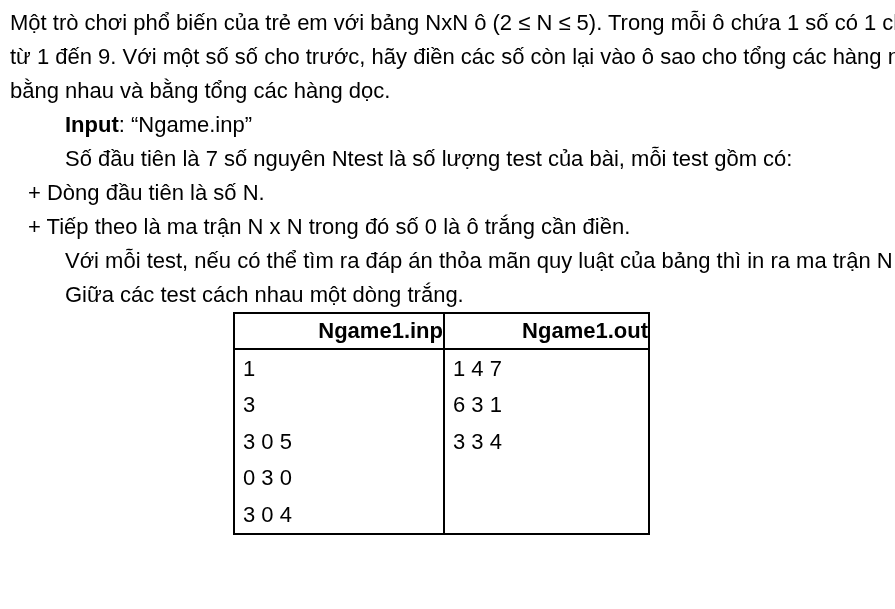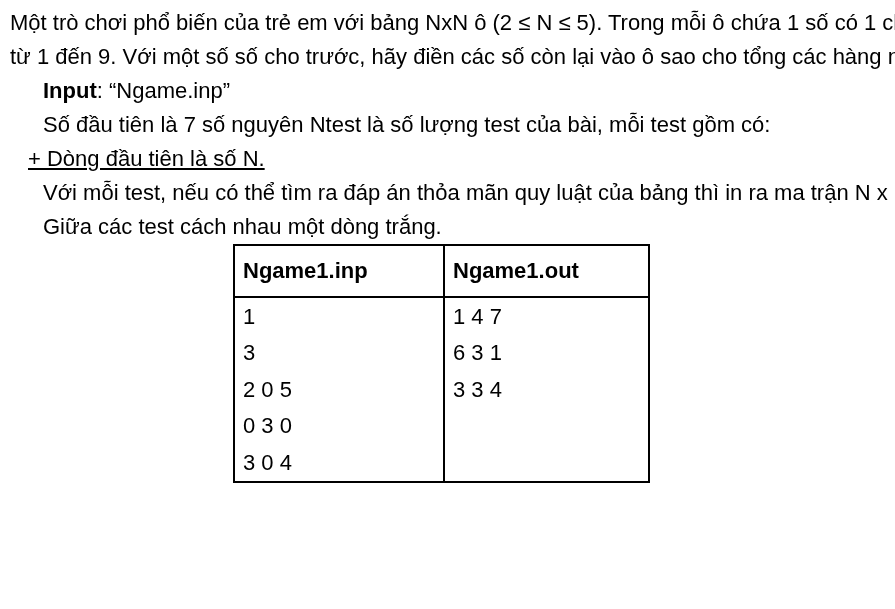--- a/index.html
+++ b/index.html
@@ -17,87 +17,88 @@
   }
   .doc {
     padding-top: 6px;
   }
   .line {
     line-height: 34px;
     margin-left: 10px;
     white-space: nowrap;
   }
   .line.first {
-    margin-left: 43px;
+    margin-left: 65px;
   }
   .line.plus {
     margin-left: 28px;
-    text-decoration: underline;
   }
   .line b {
     font-weight: bold;
   }
   table.ex {
     border-collapse: collapse;
     table-layout: fixed;
     margin-left: 233px;
     margin-top: 0;
   }
   .ex th, .ex td {
     border: 2px solid #000000;
   }
   .ex th {
     height: 34px;
-    padding: 8px;
+    padding: 0;
     font-weight: bold;
     font-size: 22px;
-    text-align: left;
+    text-align: right;
   }
   .ex td {
     height: 178px;
     vertical-align: top;
     padding: 1px 8px 0 8px;
   }
   .cell-line {
     line-height: 36.4px;
     white-space: nowrap;
   }
 </style>
 </head>
 <body>
 
 <div class="doc">
 
   <div id="doc-lines">
       <div class="line none">Một trò chơi phổ biến của trẻ em với bảng NxN ô (2 ≤ N ≤ 5). Trong mỗi ô chứa 1 số có 1 chữ số</div>
       <div class="line none">từ 1 đến 9. Với một số số cho trước, hãy điền các số còn lại vào ô sao cho tổng các hàng ngang</div>
+      <div class="line none">bằng nhau và bằng tổng các hàng dọc.</div>
       <div class="line first"><b>Input</b>: “Ngame.inp”</div>
       <div class="line first">Số đầu tiên là 7 số nguyên Ntest là số lượng test của bài, mỗi test gồm có:</div>
       <div class="line plus">+ Dòng đầu tiên là số N.</div>
+      <div class="line plus">+ Tiếp theo là ma trận N x N trong đó số 0 là ô trắng cần điền.</div>
       <div class="line first">Với mỗi test, nếu có thể tìm ra đáp án thỏa mãn quy luật của bảng thì in ra ma trận N x N một</div>
       <div class="line first">Giữa các test cách nhau một dòng trắng.</div>
     </div>
 
   <table class="ex">
     <colgroup>
       <col style="width:210px">
       <col style="width:205px">
     </colgroup>
     <thead>
       <tr>
         <th>Ngame1.inp</th>
         <th>Ngame1.out</th>
       </tr>
     </thead>
     <tbody>
       <tr>
         <td id="cell-inp">
             <div class="cell-line">1</div>
             <div class="cell-line">3</div>
-            <div class="cell-line">2 0 5</div>
+            <div class="cell-line">3 0 5</div>
             <div class="cell-line">0 3 0</div>
             <div class="cell-line">3 0 4</div>
           </td>
         <td id="cell-out">
             <div class="cell-line">1 4 7</div>
             <div class="cell-line">6 3 1</div>
             <div class="cell-line">3 3 4</div>
           </td>
       </tr>
     </tbody>

